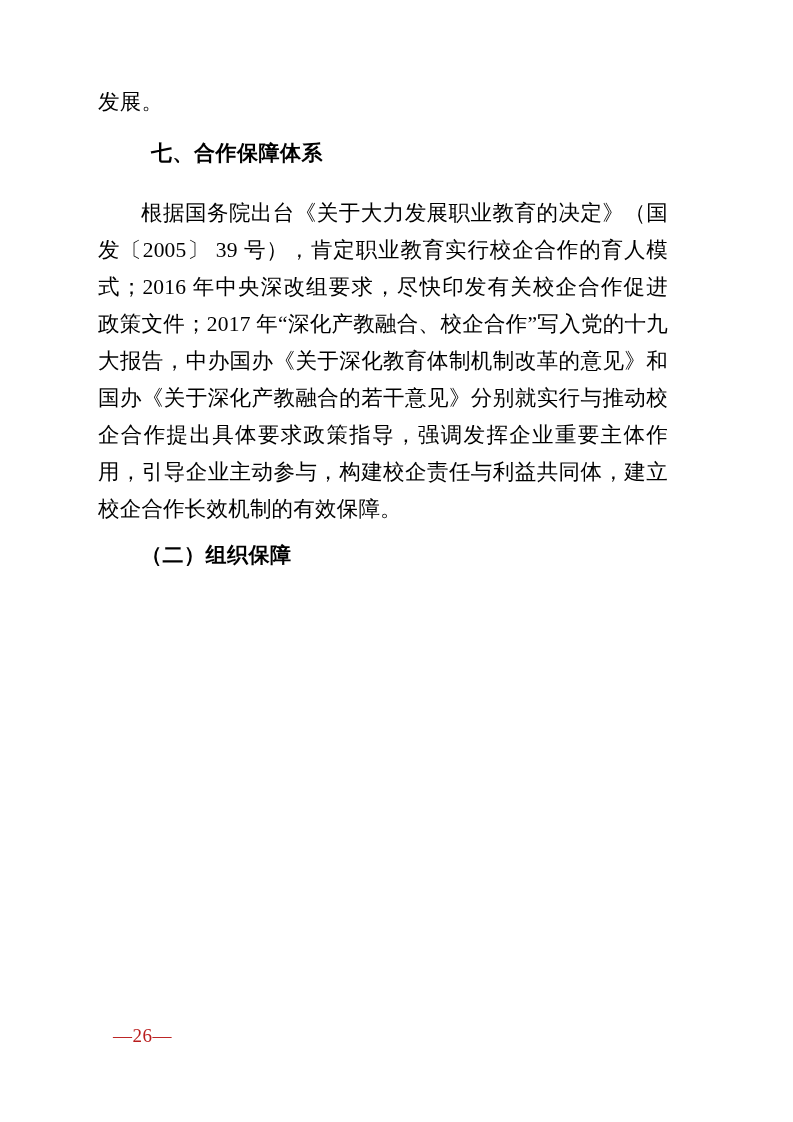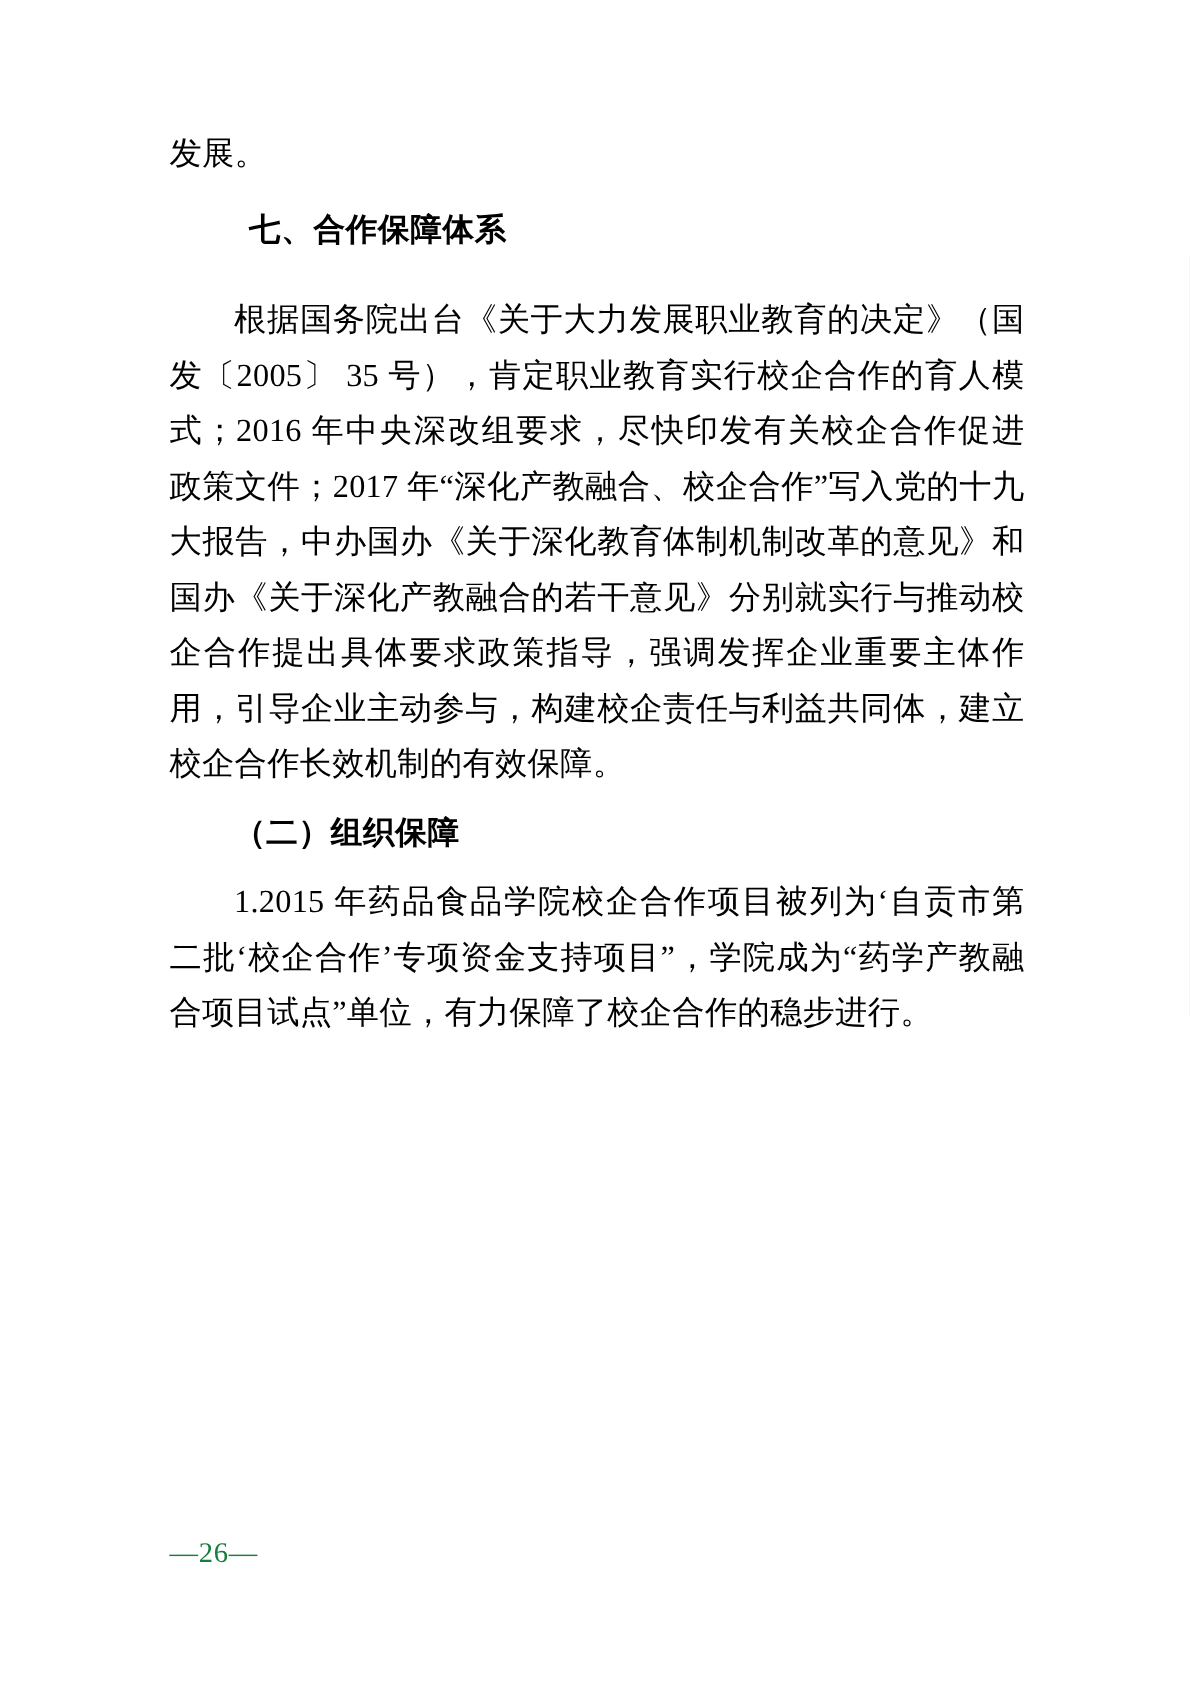--- a/index.html
+++ b/index.html
@@ -11,21 +11,21 @@
     position: relative;
     width: 793px;
     height: 1122px;
     margin: 0 auto;
     background: #ffffff;
     box-sizing: border-box;
     overflow: hidden;
   }
   .content {
     position: absolute;
-    left: 113px;
+    left: 98px;
     top: 84px;
     width: 570px;
   }
   .para {
     font-family: "Liberation Serif", "DejaVu Serif", serif;
     font-size: 21.5px;
     line-height: 37px;
     color: #000000;
     text-align: justify;
     text-justify: inter-ideograph;
@@ -57,21 +57,21 @@
   }
   .spacer-sm { height: 4px; }
   .spacer-md { height: 9px; }
   .footer {
     position: absolute;
     left: 113px;
     top: 1025px;
     width: 570px;
     font-family: "Liberation Serif", "DejaVu Serif", serif;
     font-size: 19px;
-    color: #15803d;
+    color: #b91c1c;
     text-align: left;
     letter-spacing: 0.5px;
   }
 </style>
 </head>
 <body>
 
 <div class="page">
 
   <div class="content">
@@ -80,27 +80,26 @@
 
     <div class="spacer-sm"></div>
 
     <p class="heading">七、合作保障体系</p>
 
     <div class="spacer-sm"></div>
 
 
     <div class="spacer-md"></div>
 
-    <p class="para para-indent">根据国务院出台《关于大力发展职业教育的决定》（国发〔2005〕 35 号），肯定职业教育实行校企合作的育人模式；2016 年中央深改组要求，尽快印发有关校企合作促进政策文件；2017 年“深化产教融合、校企合作”写入党的十九大报告，中办国办《关于深化教育体制机制改革的意见》和国办《关于深化产教融合的若干意见》分别就实行与推动校企合作提出具体要求政策指导，强调发挥企业重要主体作用，引导企业主动参与，构建校企责任与利益共同体，建立校企合作长效机制的有效保障。</p>
+    <p class="para para-indent">根据国务院出台《关于大力发展职业教育的决定》（国发〔2005〕 39 号），肯定职业教育实行校企合作的育人模式；2016 年中央深改组要求，尽快印发有关校企合作促进政策文件；2017 年“深化产教融合、校企合作”写入党的十九大报告，中办国办《关于深化教育体制机制改革的意见》和国办《关于深化产教融合的若干意见》分别就实行与推动校企合作提出具体要求政策指导，强调发挥企业重要主体作用，引导企业主动参与，构建校企责任与利益共同体，建立校企合作长效机制的有效保障。</p>
 
     <div class="spacer-md"></div>
 
     <p class="subheading">（二）组织保障</p>
 
     <div class="spacer-md"></div>
 
-    <p class="para para-indent">1.2015 年药品食品学院校企合作项目被列为‘自贡市第二批‘校企合作’专项资金支持项目”，学院成为“药学产教融合项目试点”单位，有力保障了校企合作的稳步进行。</p>
 
   </div>
 
   <div class="footer">—26—</div>
 
 </div>
 
 </body></html>

